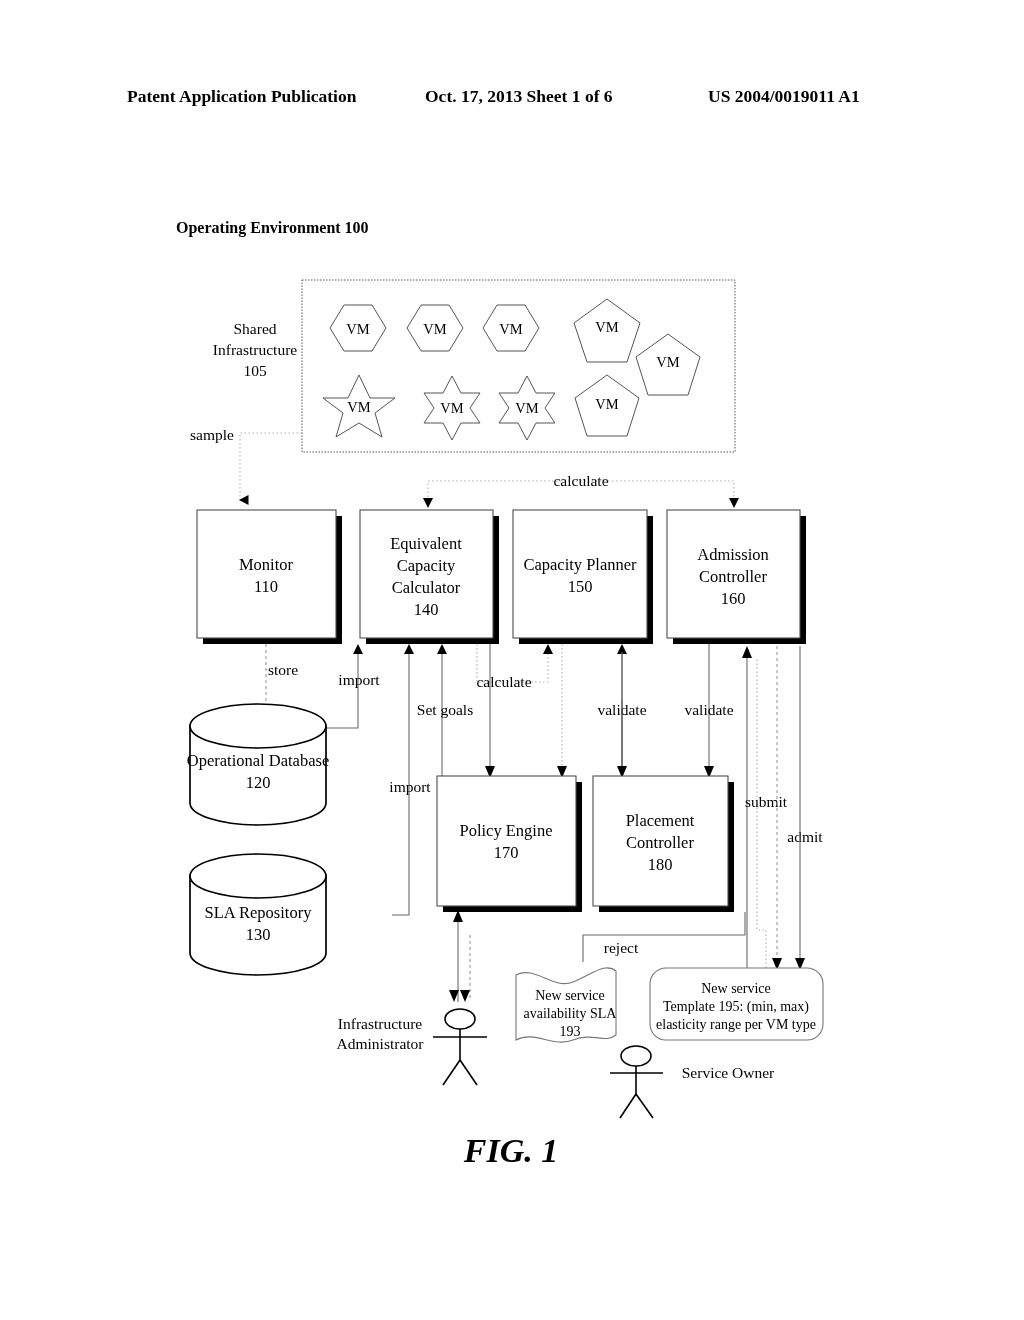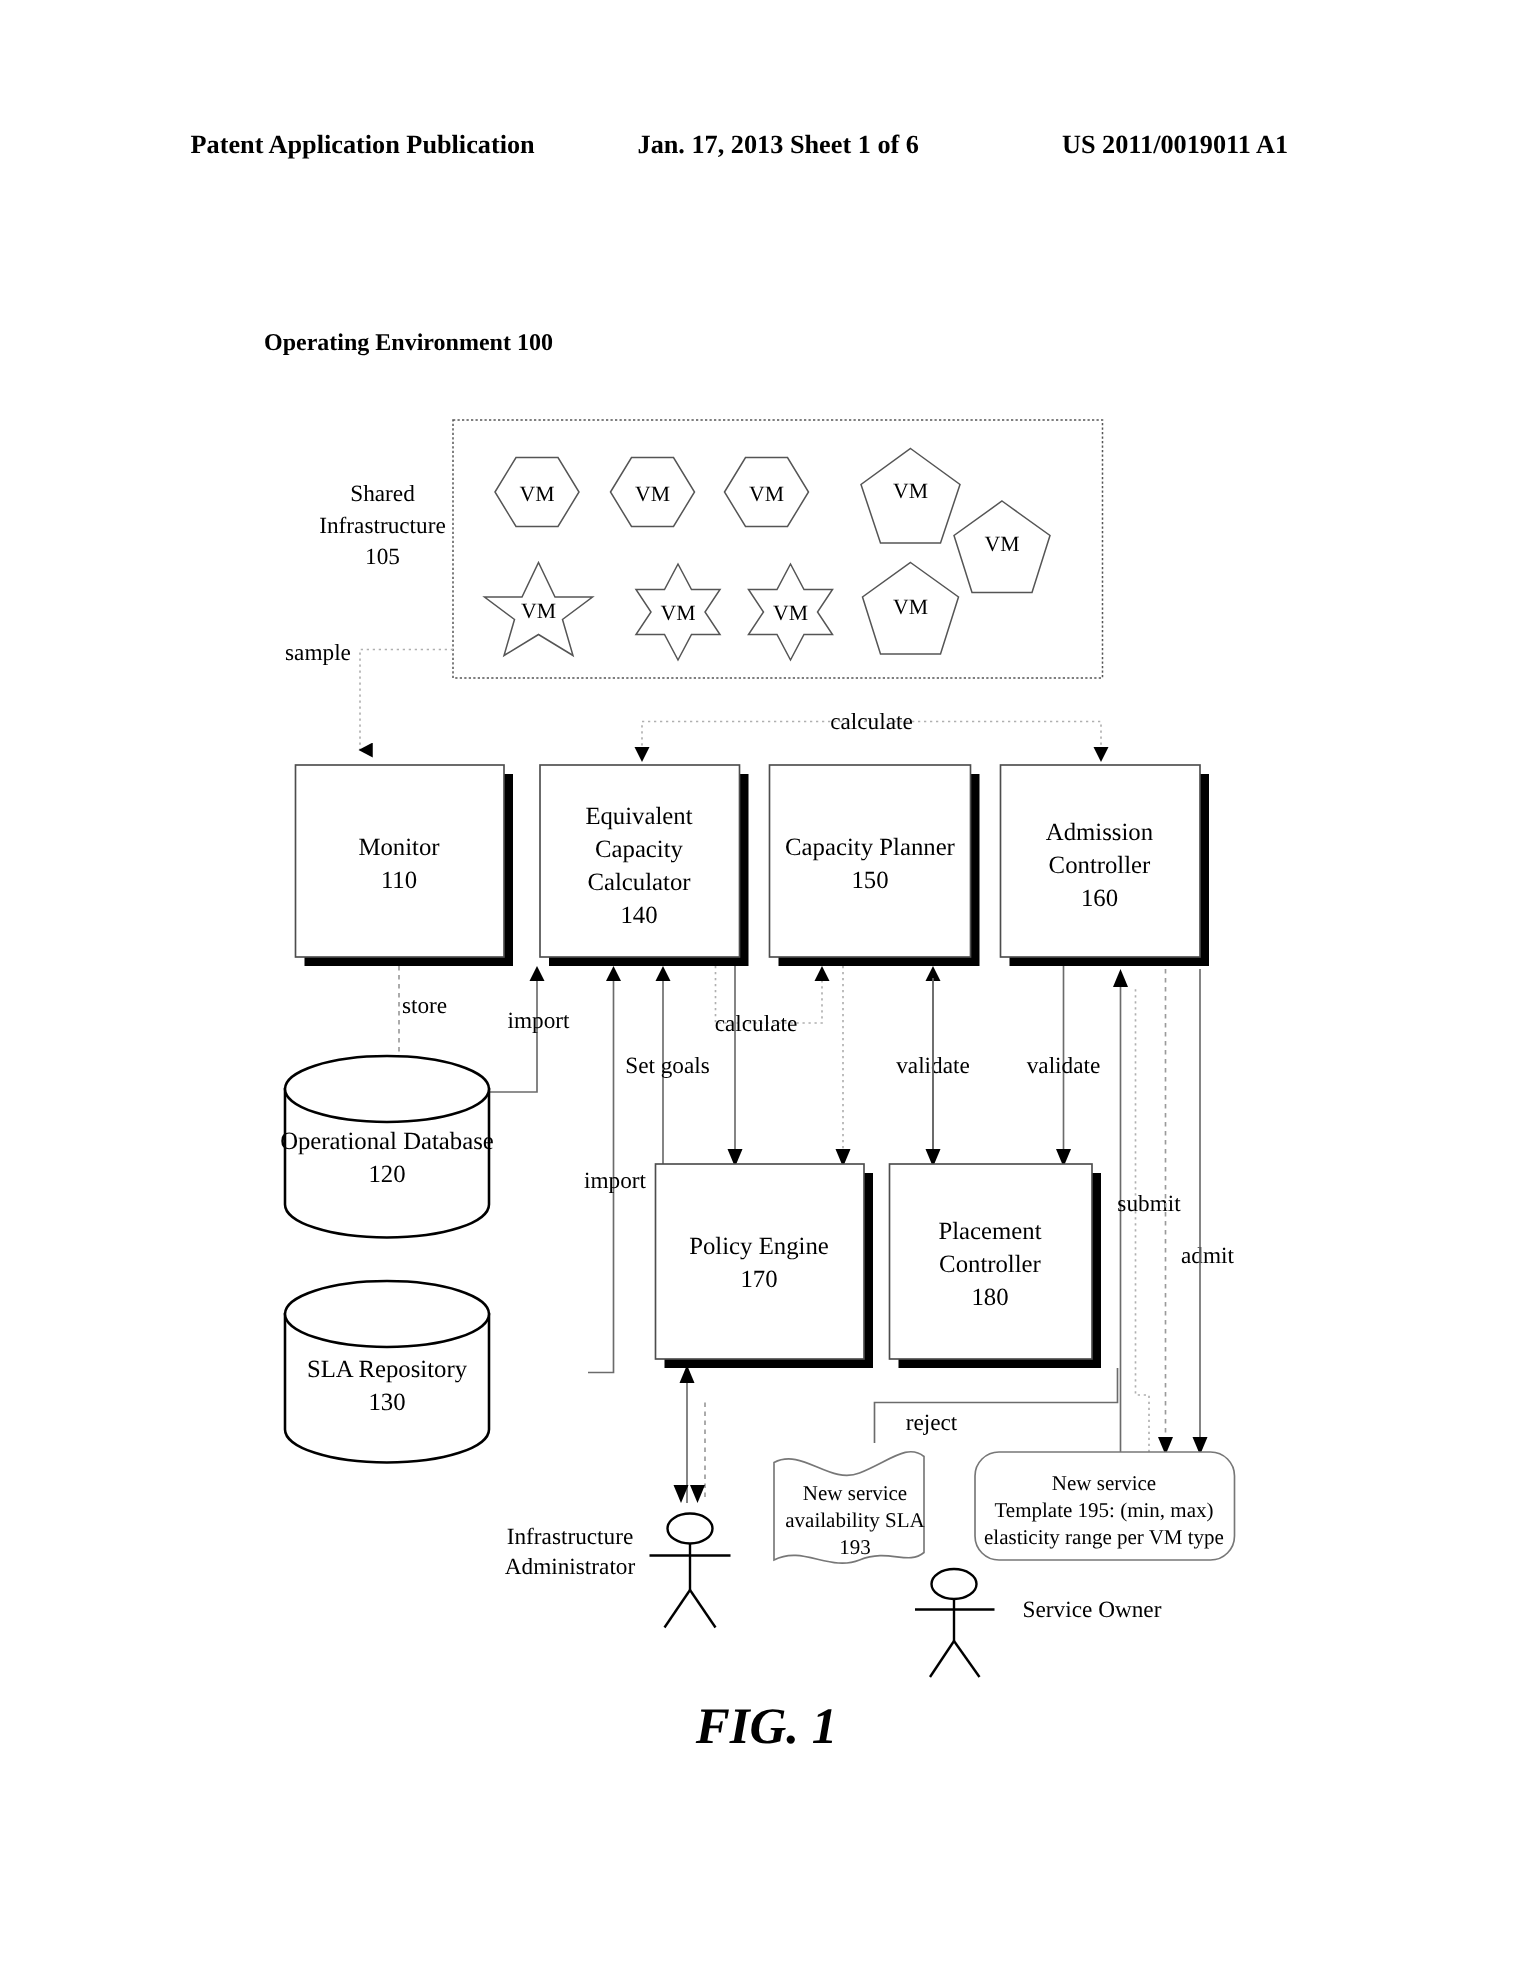--- a/index.html
+++ b/index.html
@@ -66,22 +66,22 @@
   .arrowhead { fill: #000000; }
   .actor { fill: none; stroke: #000000; stroke-width: 1.6; }
   .callout { fill: #ffffff; stroke: #777777; stroke-width: 1.1; }
 </style>
 </head>
 <body>
 
 <div id="page">
 
   <div class="hdr" id="hdr-pub">Patent Application Publication</div>
-  <div class="hdr" id="hdr-date">Jan. 17, 2013   Sheet 1 of 6</div>
-  <div class="hdr" id="hdr-num">US 2011/0019011 A1</div>
+  <div class="hdr" id="hdr-date">Oct. 17, 2013   Sheet 1 of 6</div>
+  <div class="hdr" id="hdr-num">US 2004/0019011 A1</div>
 
   <svg id="fig-svg" viewBox="0 0 1024 1320">
     <defs>
       <marker id="ah" markerWidth="11" markerHeight="11" refX="5" refY="8.5" orient="auto" markerUnits="userSpaceOnUse">
         <path d="M0,0 L10,0 L5,9.5 Z" class="arrowhead"></path>
       </marker>
       <marker id="ahu" markerWidth="11" markerHeight="11" refX="5" refY="8.5" orient="auto" markerUnits="userSpaceOnUse">
         <path d="M0,0 L10,0 L5,9.5 Z" class="arrowhead"></path>
       </marker>
     </defs>

